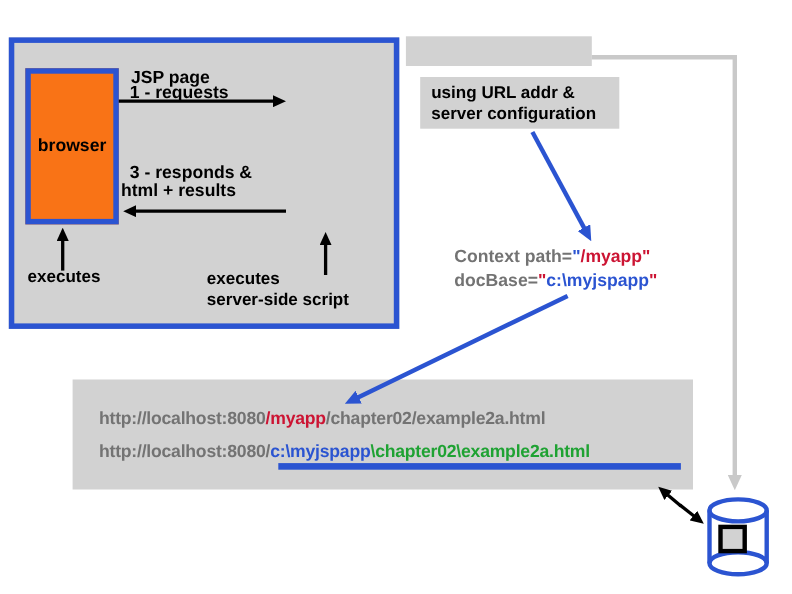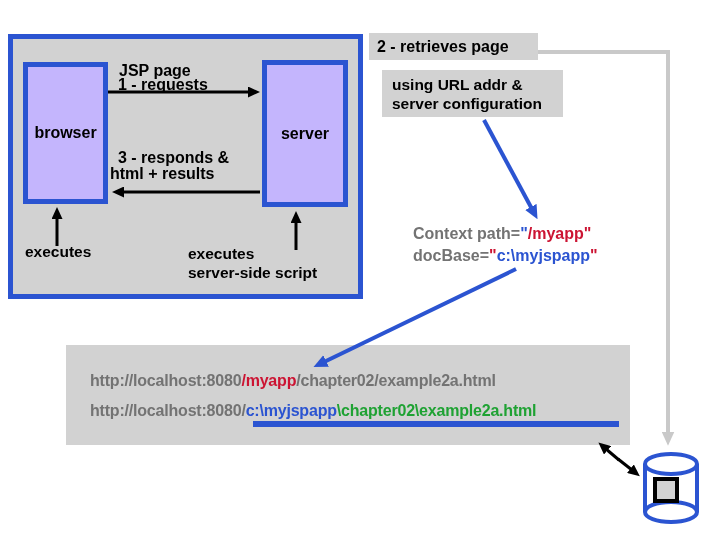--- a/index.html
+++ b/index.html
@@ -4,56 +4,52 @@
 <style>
   :root{
     --blue:#2b54d1; --red:#cc1433; --green:#1fa233;
     --panel:#d2d2d2; --conn:#c9c9c9;
   }
   html,body{margin:0;padding:0;background:#fff;}
   .stage{position:relative;width:720px;height:540px;background:#fff;overflow:hidden;
          font-family:"Liberation Sans","DejaVu Sans",sans-serif;font-weight:bold;color:#000;}
   .abs{position:absolute;}
   .panel{background:var(--panel);}
-  .bluebox{background:#c4b5fd;border:5px solid var(--blue);display:flex;align-items:center;justify-content:center;}
+  .bluebox{background:#f97316;border:5px solid var(--blue);display:flex;align-items:center;justify-content:center;}
   .lbl{font-size:16px;line-height:16px;white-space:nowrap;}
   .sm{font-size:15.5px;line-height:19px;white-space:nowrap;}
   .url{font-size:16px;line-height:18px;white-space:nowrap;letter-spacing:-0.2px;}
   .c-red{color:var(--red);} .c-blue{color:var(--blue);} .c-green{color:var(--green);} .c-black{color:#737373;}
   svg.overlay{position:absolute;left:0;top:0;z-index:30;pointer-events:none;}
   .z10{z-index:10;} .z20{z-index:20;}
 </style>
 </head>
 <body>
 
 <div class="stage">
 
   <div class="abs panel z10" style="left:8px;top:34px;width:345px;height:255px;border:5px solid var(--blue);"></div>
 
   <div class="abs bluebox z20" style="left:23px;top:62px;width:75px;height:132px;">
     <span class="lbl">browser</span>
   </div>
 
-  <div class="abs bluebox z20" style="left:262px;top:60px;width:76px;height:137px;">
-    <span class="lbl">server</span>
-  </div>
 
   <div class="abs lbl z20" style="left:118px;top:47px;margin-top:30px;">1 - requests</div>
   <div class="abs lbl z20" style="left:119px;top:63px;">JSP page</div>
 
   <div class="abs lbl z20" style="left:118px;top:150px;">3 - responds &amp;</div>
   <div class="abs lbl z20" style="left:110px;top:166px;">html + results</div>
 
   <div class="abs sm z20" style="left:25px;top:242px;">executes</div>
 
   <div class="abs sm z20" style="left:188px;top:244px;">executes</div>
   <div class="abs sm z20" style="left:188px;top:263px;">server-side script</div>
 
   <div class="abs panel z10" style="left:369px;top:33px;width:169px;height:27px;"></div>
-  <div class="abs lbl z20" style="left:377px;top:39px;">2 - retrieves page</div>
 
   <div class="abs panel z10" style="left:382px;top:70px;width:181px;height:47px;"></div>
   <div class="abs sm z20" style="left:392px;top:75px;">using URL addr &amp;</div>
   <div class="abs sm z20" style="left:392px;top:94px;text-align:right;">server configuration</div>
 
   <div class="abs z20" style="left:413px;top:223px;font-size:16px;line-height:22px;white-space:nowrap;">
     <div><span class="c-black">Context path=</span><span class="c-blue">"</span><span class="c-red">/myapp"</span></div>
     <div><span class="c-black">docBase=</span><span class="c-red">"</span><span class="c-blue">c:\myjspapp</span><span class="c-red">"</span></div>
   </div>
 

